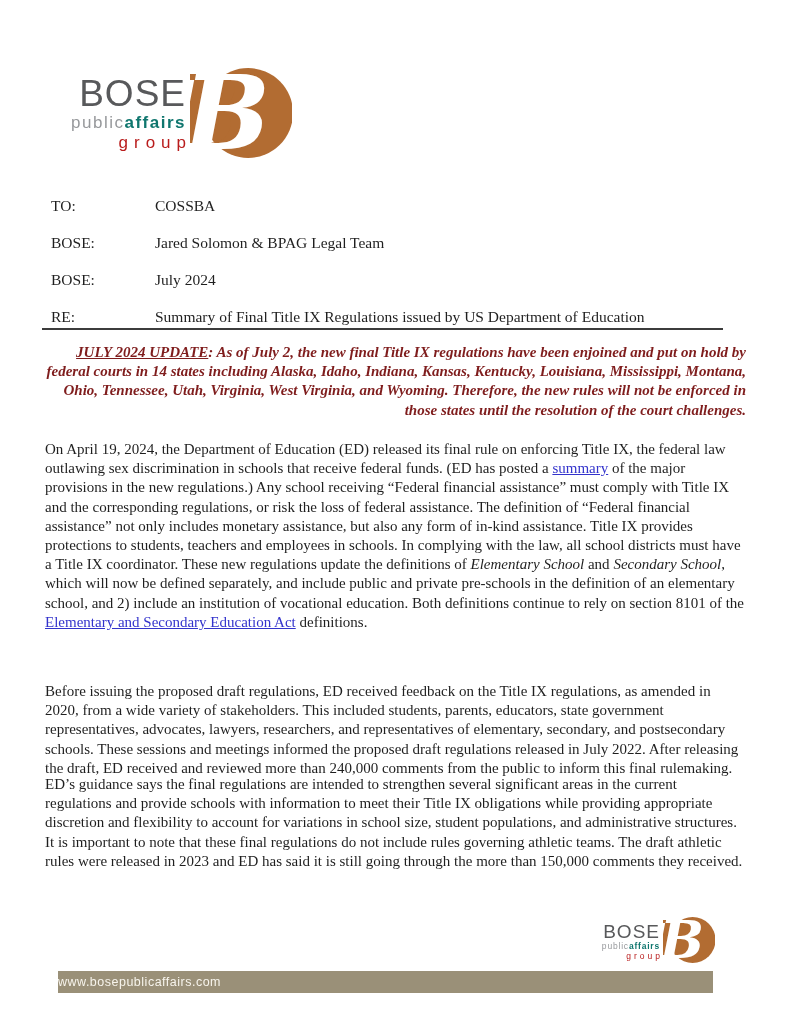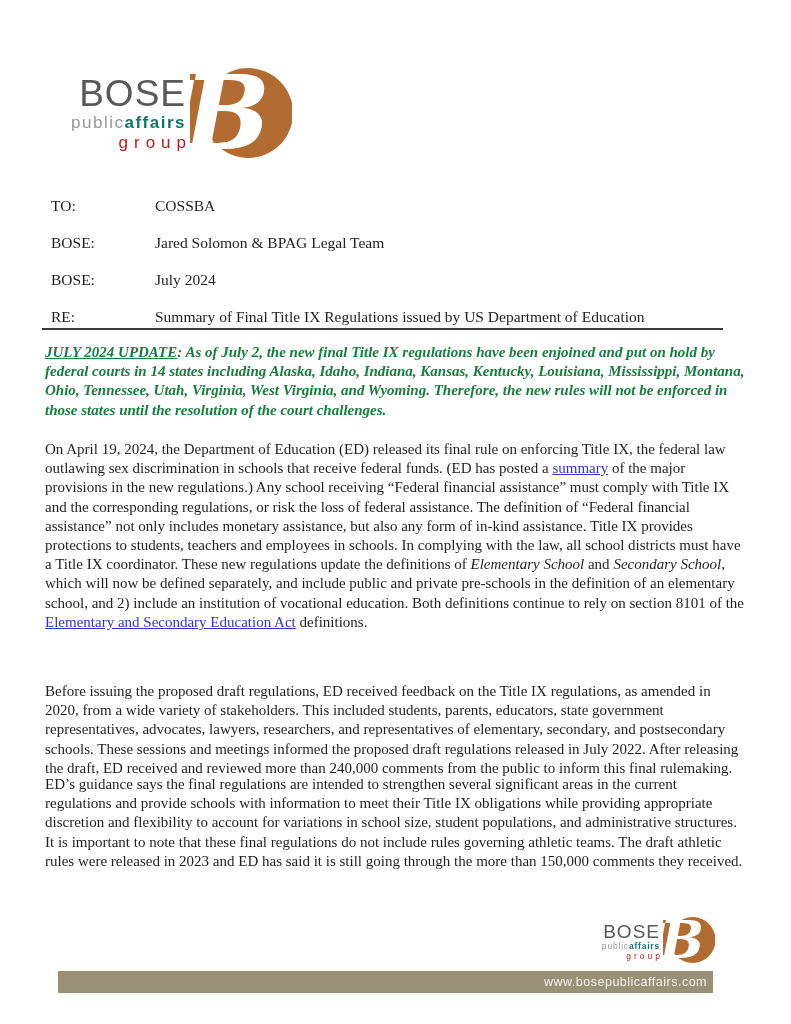--- a/index.html
+++ b/index.html
@@ -36,37 +36,37 @@
   .brand-footer .brand-group{font-size:8.5px;line-height:10px;letter-spacing:3px;margin-right:-3px;}
   .brand-footer .brand-mark{width:52px;height:52px;margin-left:3px;}
 
   
   .memo{position:absolute;left:51px;top:196px;width:690px;font-size:15.5px;}
   .memo-row{display:grid;grid-template-columns:104px 1fr;margin-bottom:18px;line-height:19px;}
   .rule{position:absolute;left:42px;top:328px;width:681px;border:none;border-top:2px solid #3c3c3c;margin:0;}
 
   
   .para{position:absolute;left:45px;width:701px;margin:0;font-size:15px;line-height:19.2px;}
-  .update{top:343px;font-weight:bold;font-style:italic;color:#15803d;}
+  .update{top:343px;font-weight:bold;font-style:italic;color:#7f1d1d;text-align:right;}
   .update-heading{text-decoration:underline;}
   .p1{top:440px;}
   .p2{top:682px;}
   .p3{top:775px;}
   .para a{color:#3333cc;text-decoration:underline;cursor:pointer;}
   .em{font-style:italic;}
 
   
   .footer-bar{
     position:absolute;left:58px;top:971px;width:655px;height:22px;
     background:#9a9078;
     color:#f7f4ec;
     font-family:"Liberation Sans", sans-serif;
     font-size:12.5px;letter-spacing:0.5px;
-    line-height:22px;text-align:right;
-    padding-right:6px;box-sizing:border-box;
+    line-height:22px;text-align:left;
+    padding-right:12px;box-sizing:border-box;
   }
 </style>
 </head>
 <body>
 
 <div class="page">
 
   <div class="brand brand-header">
     <div class="brand-text">
       <div class="brand-name">BOSE</div>

